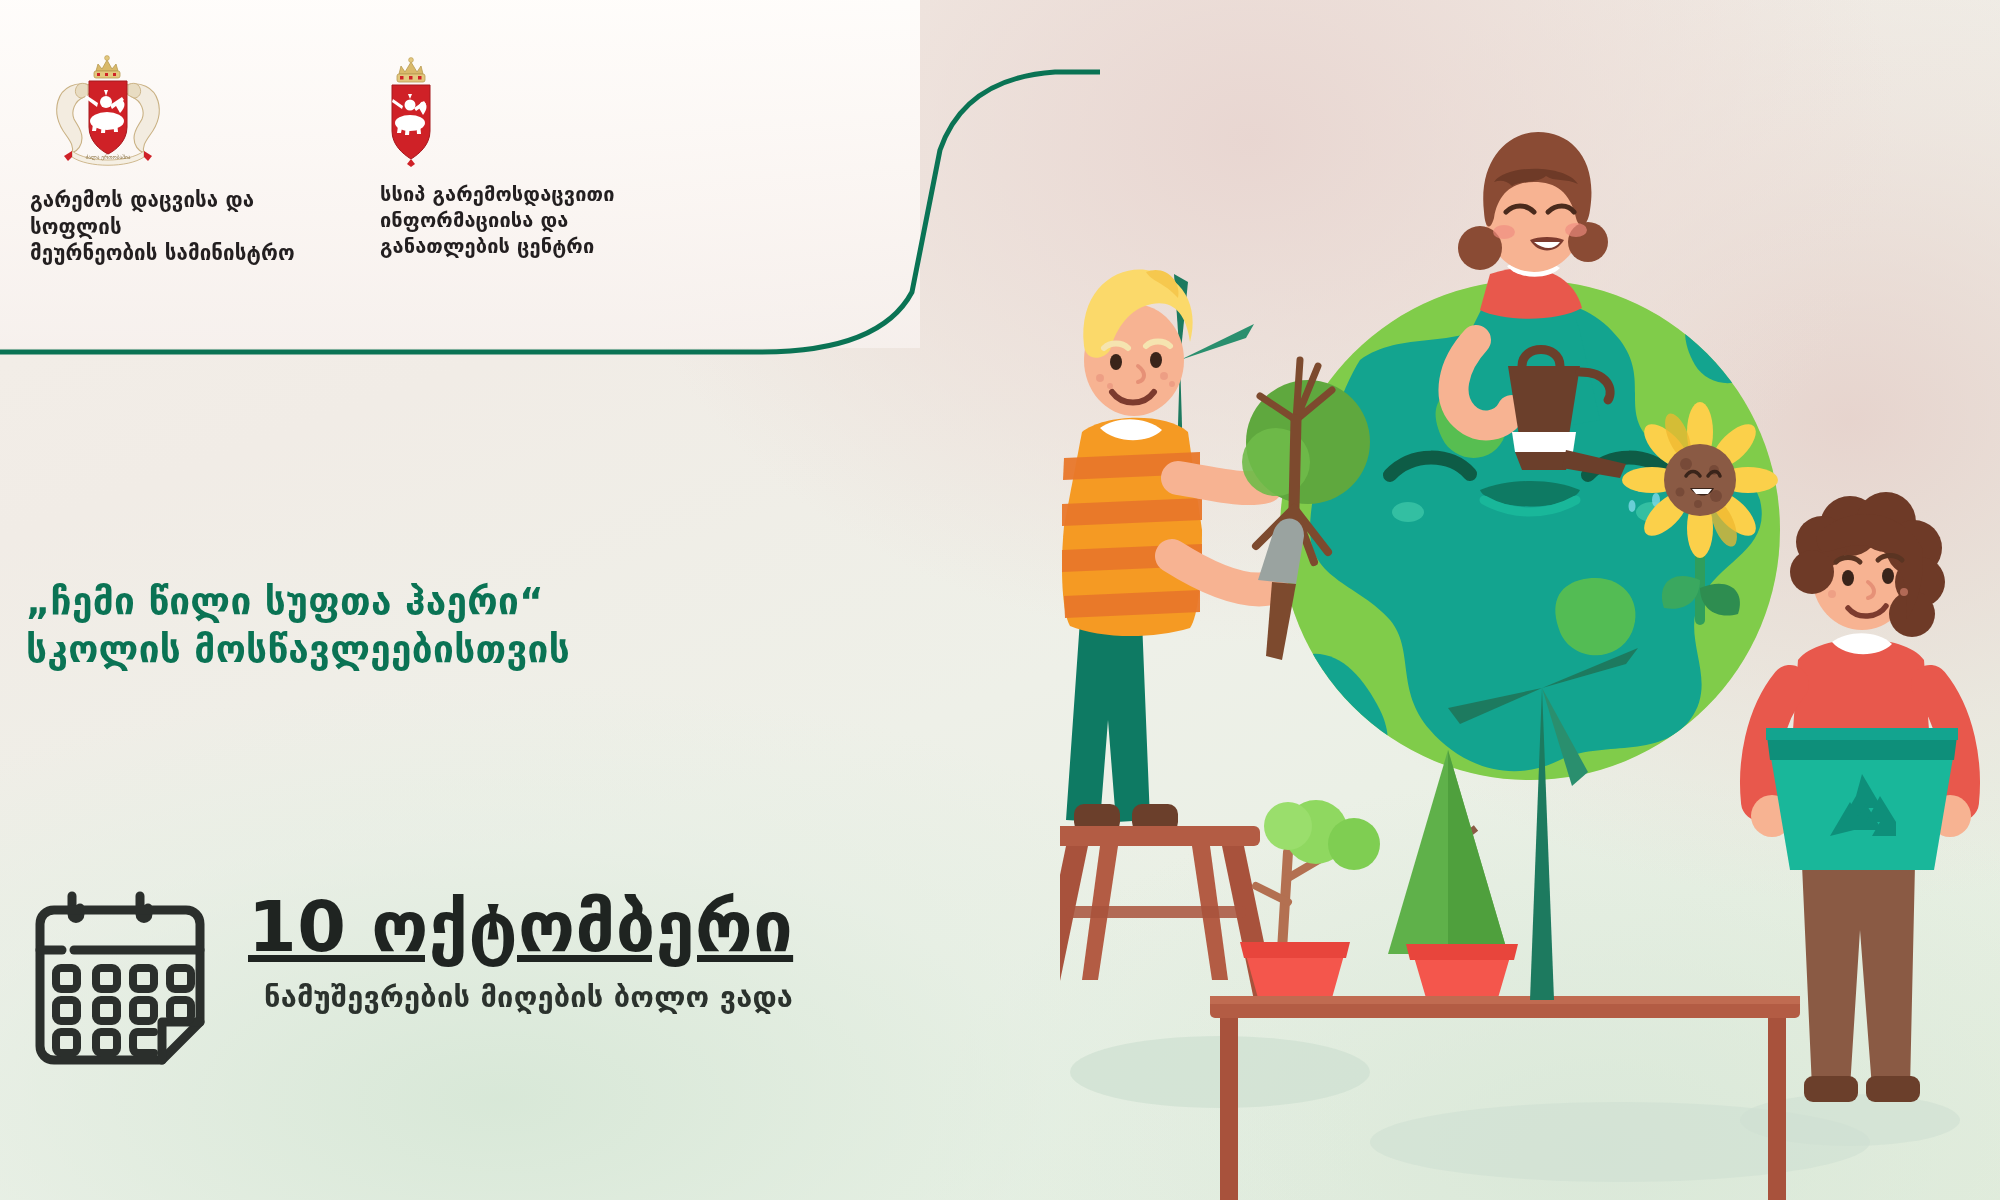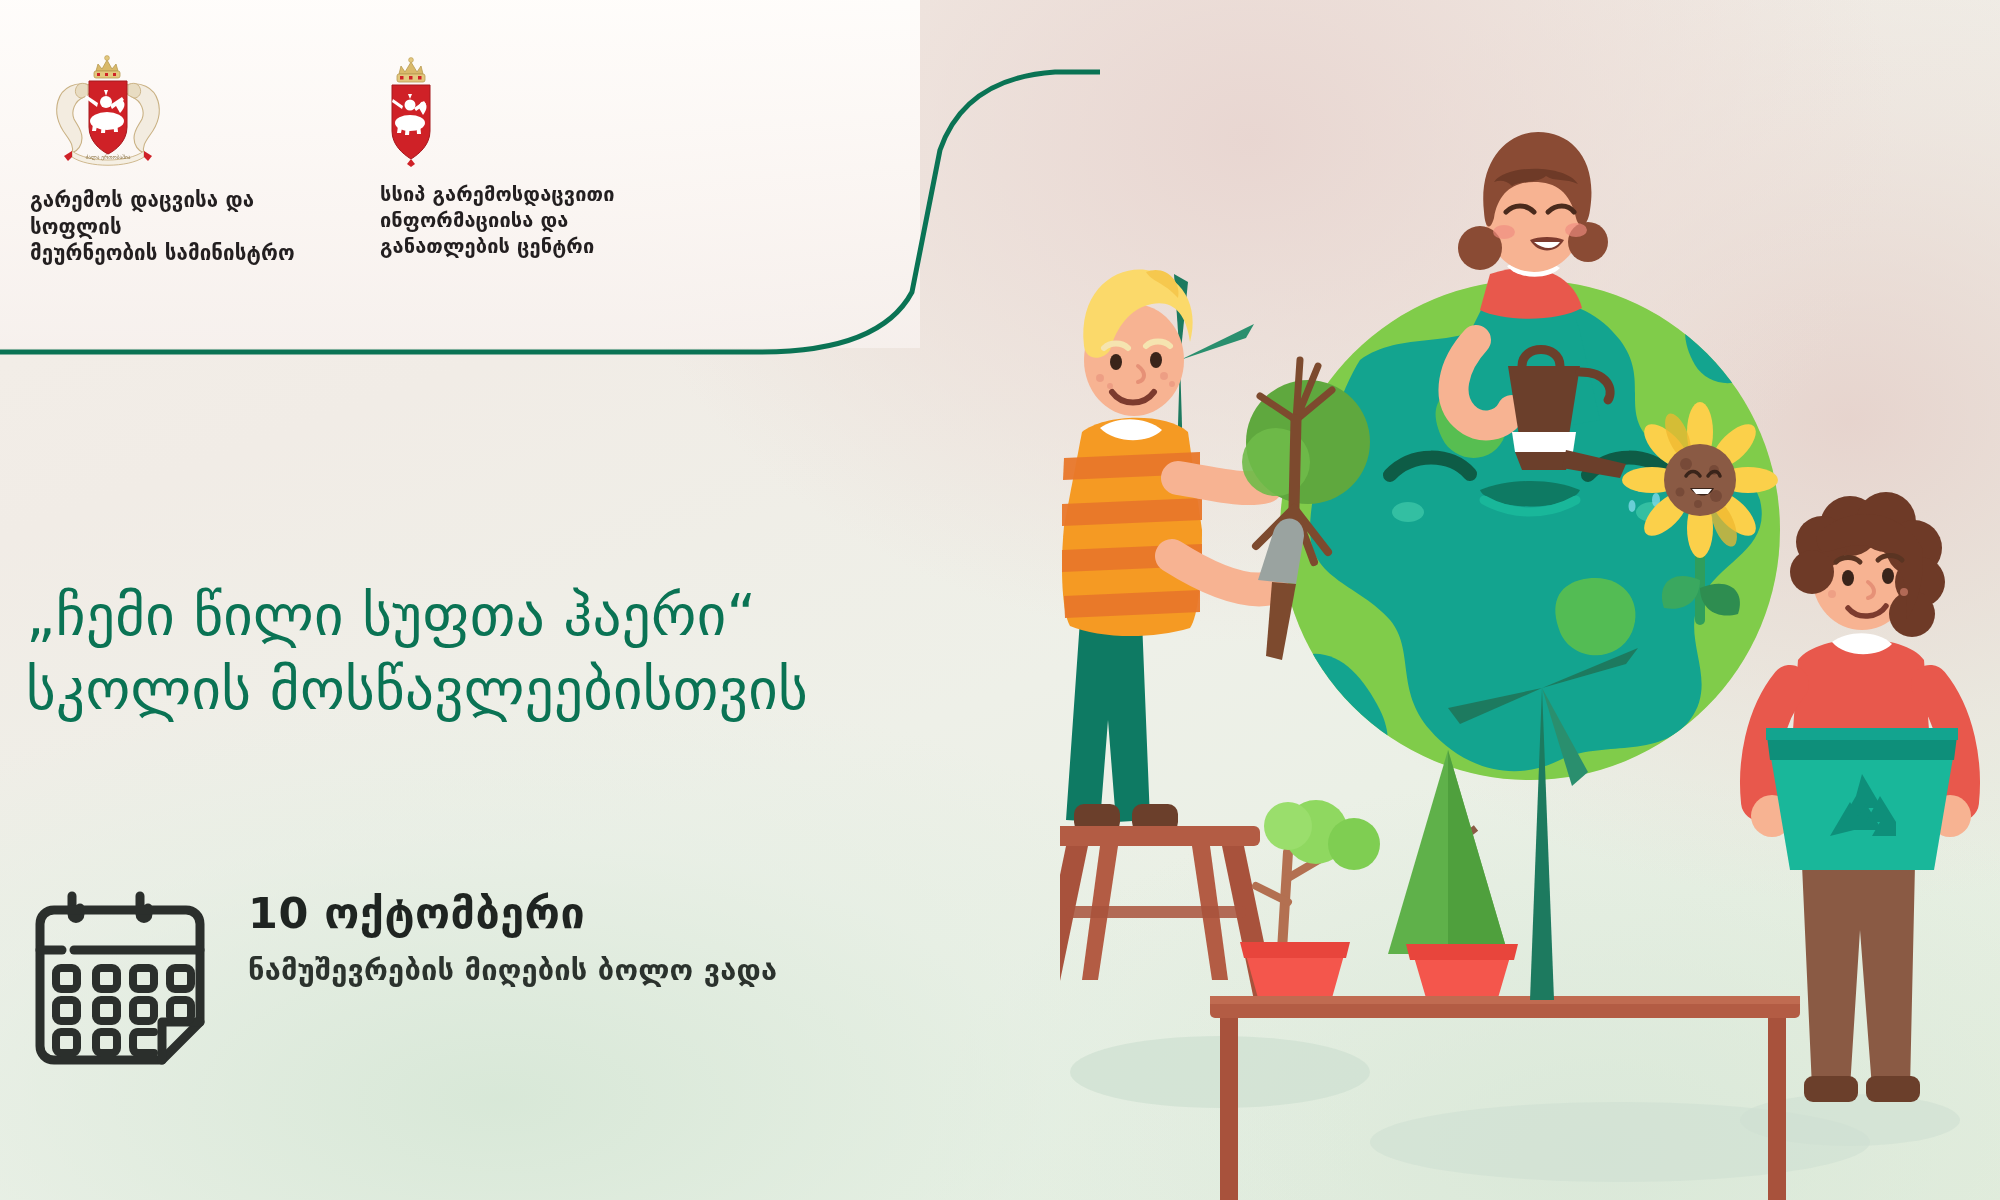--- a/index.html
+++ b/index.html
@@ -50,38 +50,38 @@
     box-shadow:0 2px 6px rgba(0,0,0,0.07);
   }
   #title-bar .title-text{
     color:#ffffff;font-size:62px;font-weight:700;letter-spacing:1px;
     padding-left:38px;white-space:nowrap;line-height:1;
   }
 
   
   #subtitle{
     position:absolute;left:26px;top:578px;width:1020px;
-    color:#0a7354;font-size:57px;font-weight:400;line-height:1.30;
+    color:#0a7354;font-size:37px;font-weight:700;line-height:1.30;
     white-space:pre-line;letter-spacing:.3px;
   }
 
   
   #deadline{
     position:absolute;left:28px;top:880px;width:1020px;height:200px;
     display:flex;align-items:flex-start;
   }
   .cal-wrap{width:190px;height:190px;flex:0 0 190px;margin-top:8px;}
   .deadline-text{margin-left:30px;padding-top:12px;}
   .deadline-date{
-    font-size:43px;font-weight:700;color:#1f2421;line-height:1;
-    white-space:nowrap;letter-spacing:.5px;
+    font-size:70px;font-weight:700;color:#1f2421;line-height:1;
+    white-space:nowrap;letter-spacing:.5px;text-decoration:underline;
   }
   .deadline-note{
     margin-top:18px;font-size:29px;font-weight:700;color:#2b322d;
-    white-space:nowrap;letter-spacing:.2px;
+    white-space:nowrap;letter-spacing:.2px;text-align:right;
   }
 
   
   #illustration{position:absolute;left:1060px;top:60px;width:940px;height:1140px;}
   #illustration svg{display:block;width:100%;height:100%;}
 </style>
 </head>
 <body>
 
 <div id="banner">

